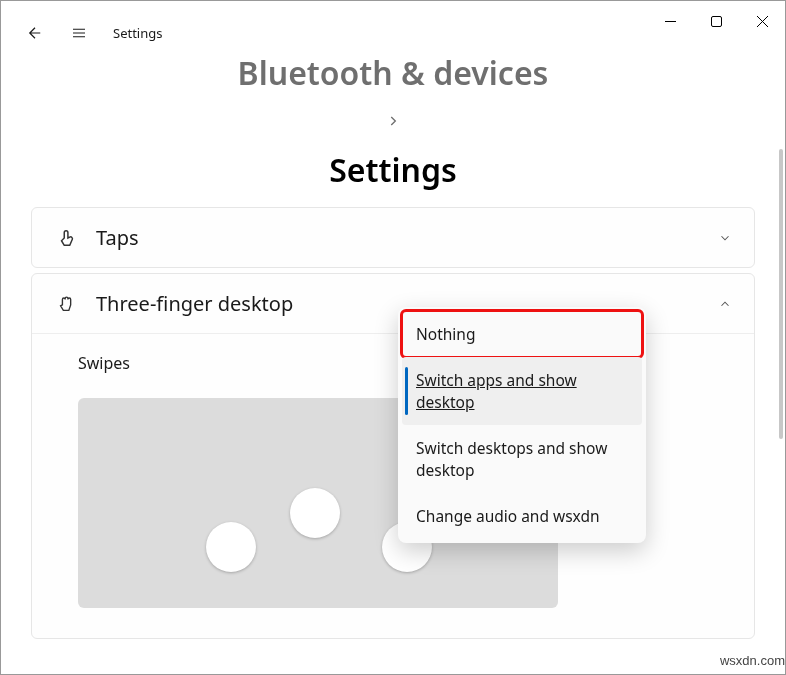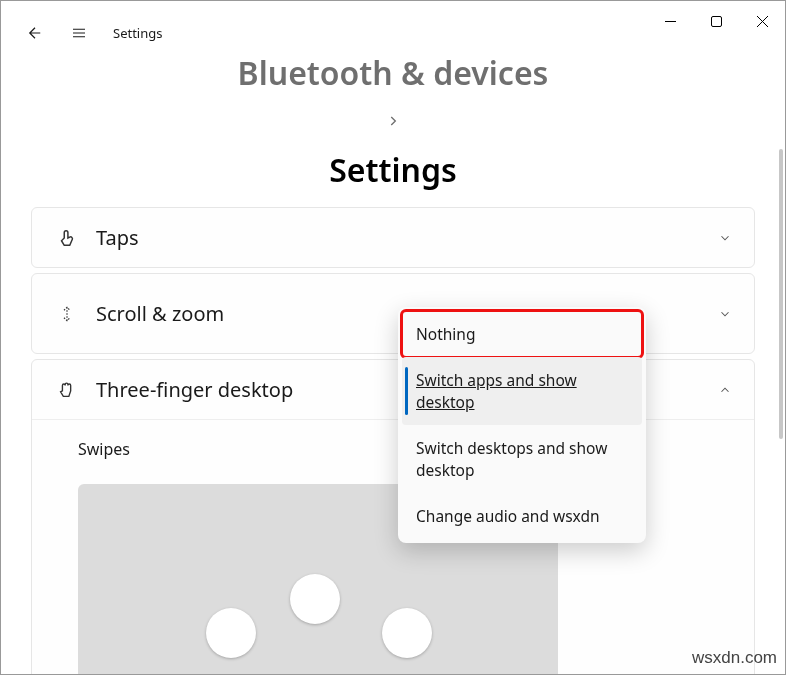--- a/index.html
+++ b/index.html
@@ -85,21 +85,21 @@
   .dd-item.selected::before {
     content:""; position:absolute; left:3px; top:10px; bottom:10px; width:3px;
     background:#0067c0; border-radius:2px;
   }
   .dd-item.highlight { outline:3px solid #e11; outline-offset:-1px; }
   .scrollbar-hint {
     position:absolute; right:2px; top:148px; width:4px; height:290px;
     background:#c7c7c7; border-radius:2px;
   }
   .watermark {
-    position:absolute; right:8px; bottom:6px; font-size:17px; color:#444;
+    position:absolute; right:0; bottom:6px; font-size:13px; color:#444;
     font-family:Arial,sans-serif;
   }
   svg { display:block; }
 </style>
 </head>
 <body>
 
 <div class="titlebar">
   <div class="left">
     <div class="icon-btn">
@@ -154,35 +154,20 @@
       </span>
       <span class="label">Taps</span>
       <span class="expander">
         <svg width="14" height="14" viewBox="0 0 24 24" fill="none" stroke="currentColor" stroke-width="1.8">
             <path d="M6 9l6 6 6-6"></path>
           </svg>
       </span>
     </div>
   </div>
 
-  <div class="card">
-    <div class="card-row" style="padding-top:26px;padding-bottom:26px">
-      <span class="lead-icon">
-        <svg width="18" height="22" viewBox="0 0 24 24" fill="none" stroke="currentColor" stroke-width="1.6">
-            <path d="M12 3v18M8 7l4-4 4 4M8 17l4 4 4-4" stroke-dasharray="2 2"></path>
-          </svg>
-      </span>
-      <span class="label">Scroll &amp; zoom</span>
-      <span class="expander">
-        <svg width="14" height="14" viewBox="0 0 24 24" fill="none" stroke="currentColor" stroke-width="1.8">
-            <path d="M6 9l6 6 6-6"></path>
-          </svg>
-      </span>
-    </div>
-  </div>
 
   <div class="card three-finger">
     <div class="card-row">
       <span class="lead-icon">
         <svg width="22" height="22" viewBox="0 0 24 24" fill="none" stroke="currentColor" stroke-width="1.5">
             <path d="M7 13V7a1.5 1.5 0 013 0V6a1.5 1.5 0 013 0v1a1.5 1.5 0 013 0v6l-2 6H8l-3-5 2-1z"></path>
           </svg>
       </span>
       <span class="label">Three-finger desktop</span>
       <span class="expander">

